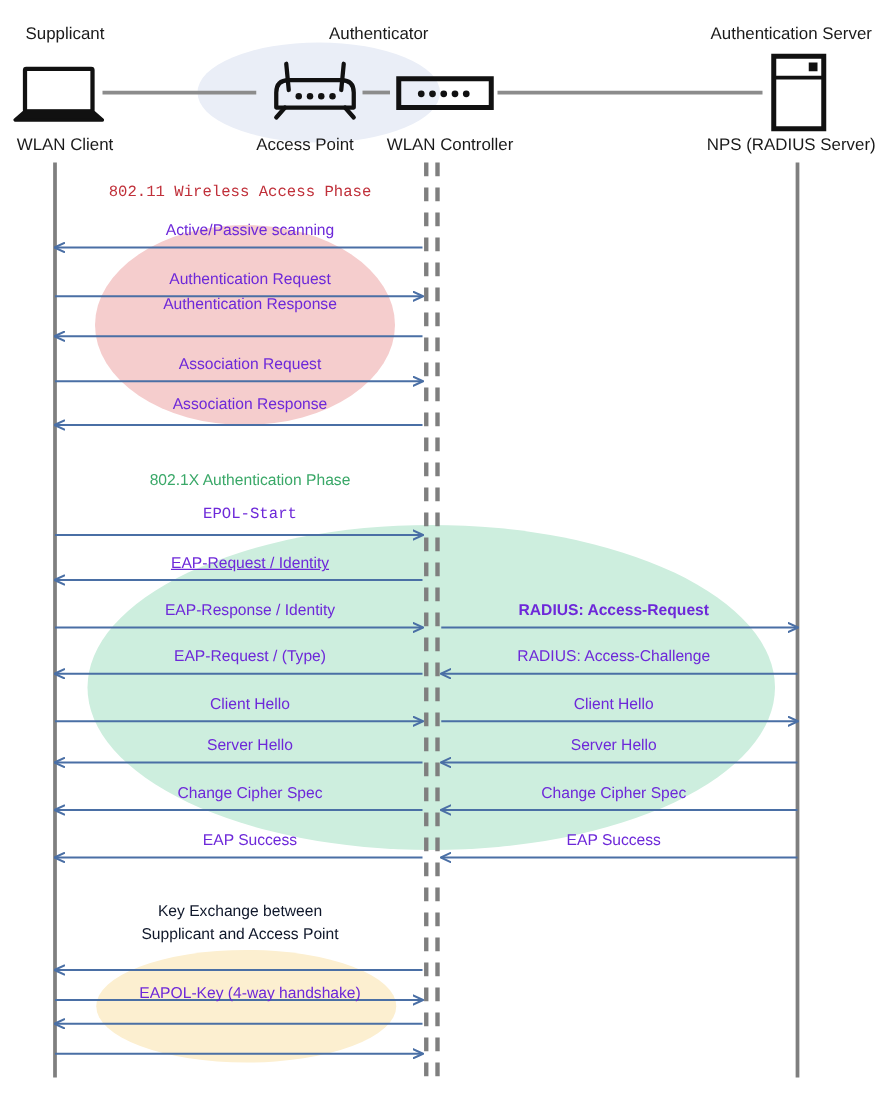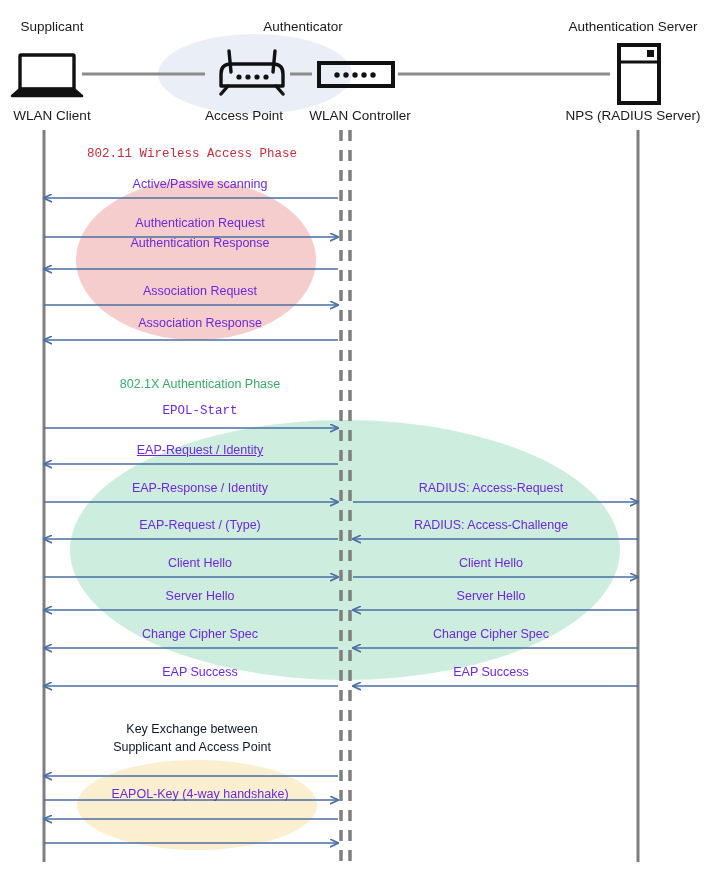--- a/index.html
+++ b/index.html
@@ -154,21 +154,21 @@
       <div class="msg-label center-x" style="left: 200px; top: 284px;">Association Request</div>
       <div class="msg-label center-x" style="left: 200px; top: 316px;">Association Response</div>
       <div class="msg-label center-x" style="left: 200px; top: 404px; font-family: Liberation Mono, monospace;">EPOL-Start</div>
       <div class="msg-label center-x" style="left: 200px; top: 443px; text-decoration: underline;">EAP-Request / Identity</div>
       <div class="msg-label center-x" style="left: 200px; top: 481px;">EAP-Response / Identity</div>
       <div class="msg-label center-x" style="left: 200px; top: 518px;">EAP-Request / (Type)</div>
       <div class="msg-label center-x" style="left: 200px; top: 556px;">Client Hello</div>
       <div class="msg-label center-x" style="left: 200px; top: 589px;">Server Hello</div>
       <div class="msg-label center-x" style="left: 200px; top: 627px;">Change Cipher Spec</div>
       <div class="msg-label center-x" style="left: 200px; top: 665px;">EAP Success</div>
-      <div class="msg-label center-x" style="left: 491px; top: 481px;">RADIUS: Access-Request</div>
+      <div class="msg-label center-x" style="left: 491px; top: 481px; font-weight: bold;">RADIUS: Access-Request</div>
       <div class="msg-label center-x" style="left: 491px; top: 518px;">RADIUS: Access-Challenge</div>
       <div class="msg-label center-x" style="left: 491px; top: 556px;">Client Hello</div>
       <div class="msg-label center-x" style="left: 491px; top: 589px;">Server Hello</div>
       <div class="msg-label center-x" style="left: 491px; top: 627px;">Change Cipher Spec</div>
       <div class="msg-label center-x" style="left: 491px; top: 665px;">EAP Success</div>
       <div class="msg-label center-x" style="left: 200px; top: 787px;">EAPOL-Key (4-way handshake)</div>
     </div>
 
 </div>
 

